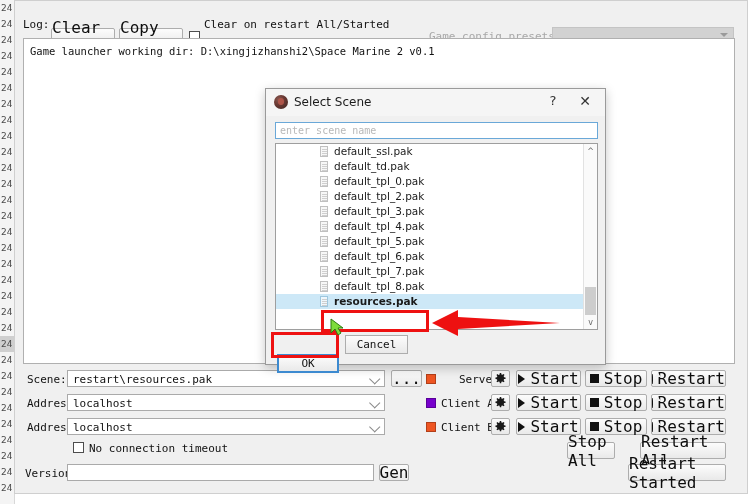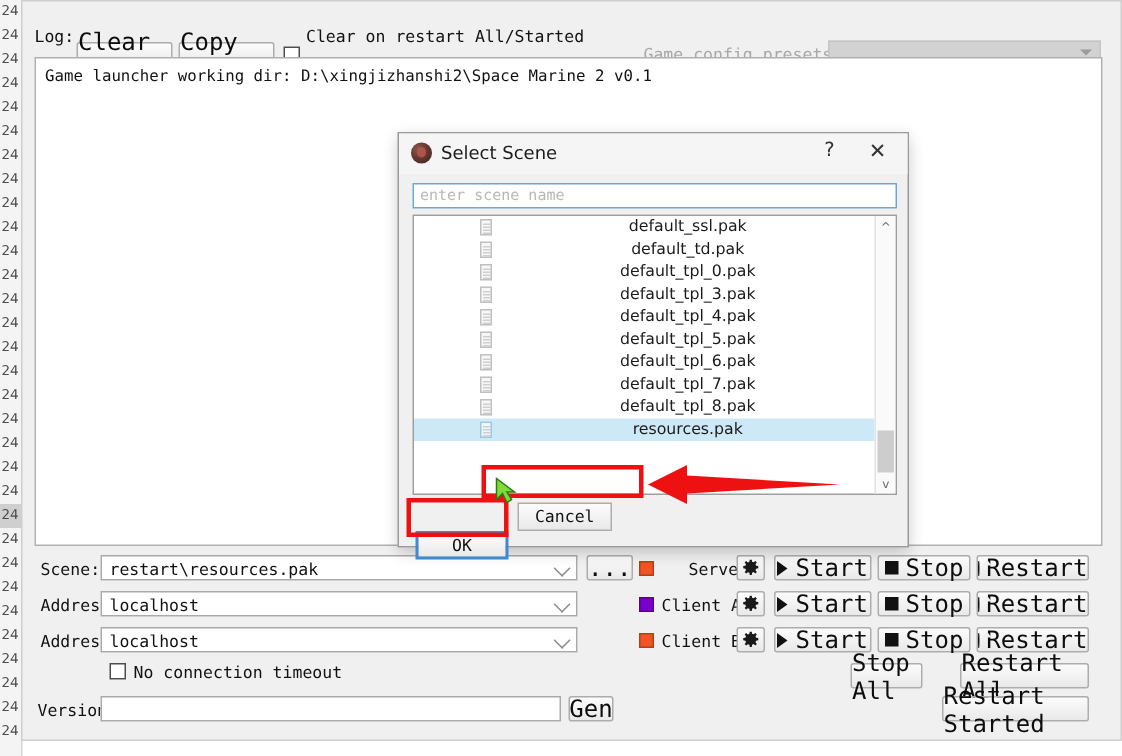--- a/index.html
+++ b/index.html
@@ -239,31 +239,30 @@
     font-size: 10px; color: #b8b8b8; white-space: nowrap;
   }
 
   .dlg-list {
     position: absolute; left: 9px; top: 54px;
     width: 323px; height: 187px;
     background: #ffffff;
     border: 1px solid #9e9e9e;
     box-sizing: border-box;
     overflow: hidden;
-    text-align: center;
   }
   .li {
     position: relative;
     height: 15px; line-height: 15px;
     padding-left: 58px;
     font-family: "DejaVu Sans", sans-serif;
     font-size: 10.5px; color: #1a1a1a;
     white-space: nowrap;
   }
-  .li.sel { background: #cde8f7; }
+  .li.sel { background: #cde8f7; font-weight: bold; }
   .fico {
     position: absolute; left: 44px; top: 2px;
     width: 8px; height: 11px;
     background: #f7f7f7;
     border: 1px solid #c0c0c0;
     box-sizing: border-box;
   }
   .fico::before {
     content: ""; position: absolute;
     left: 1px; top: 2px; width: 5px; height: 1px;
@@ -481,20 +480,21 @@
 
     <div class="dlg-search">
       <span class="ph">enter scene name</span>
     </div>
 
     <div class="dlg-list">
       <div id="sceneItems" style="position:absolute;left:0;top:0;right:14px;">
           <div class="li"><span class="fico"></span><span>default_ssl.pak</span></div>
           <div class="li"><span class="fico"></span><span>default_td.pak</span></div>
           <div class="li"><span class="fico"></span><span>default_tpl_0.pak</span></div>
+          <div class="li"><span class="fico"></span><span>default_tpl_2.pak</span></div>
           <div class="li"><span class="fico"></span><span>default_tpl_3.pak</span></div>
           <div class="li"><span class="fico"></span><span>default_tpl_4.pak</span></div>
           <div class="li"><span class="fico"></span><span>default_tpl_5.pak</span></div>
           <div class="li"><span class="fico"></span><span>default_tpl_6.pak</span></div>
           <div class="li"><span class="fico"></span><span>default_tpl_7.pak</span></div>
           <div class="li"><span class="fico"></span><span>default_tpl_8.pak</span></div>
           <div class="li sel"><span class="fico"></span><span>resources.pak</span></div>
         </div>
       <div class="dlg-sb">
         <div class="sb-up">^</div>

